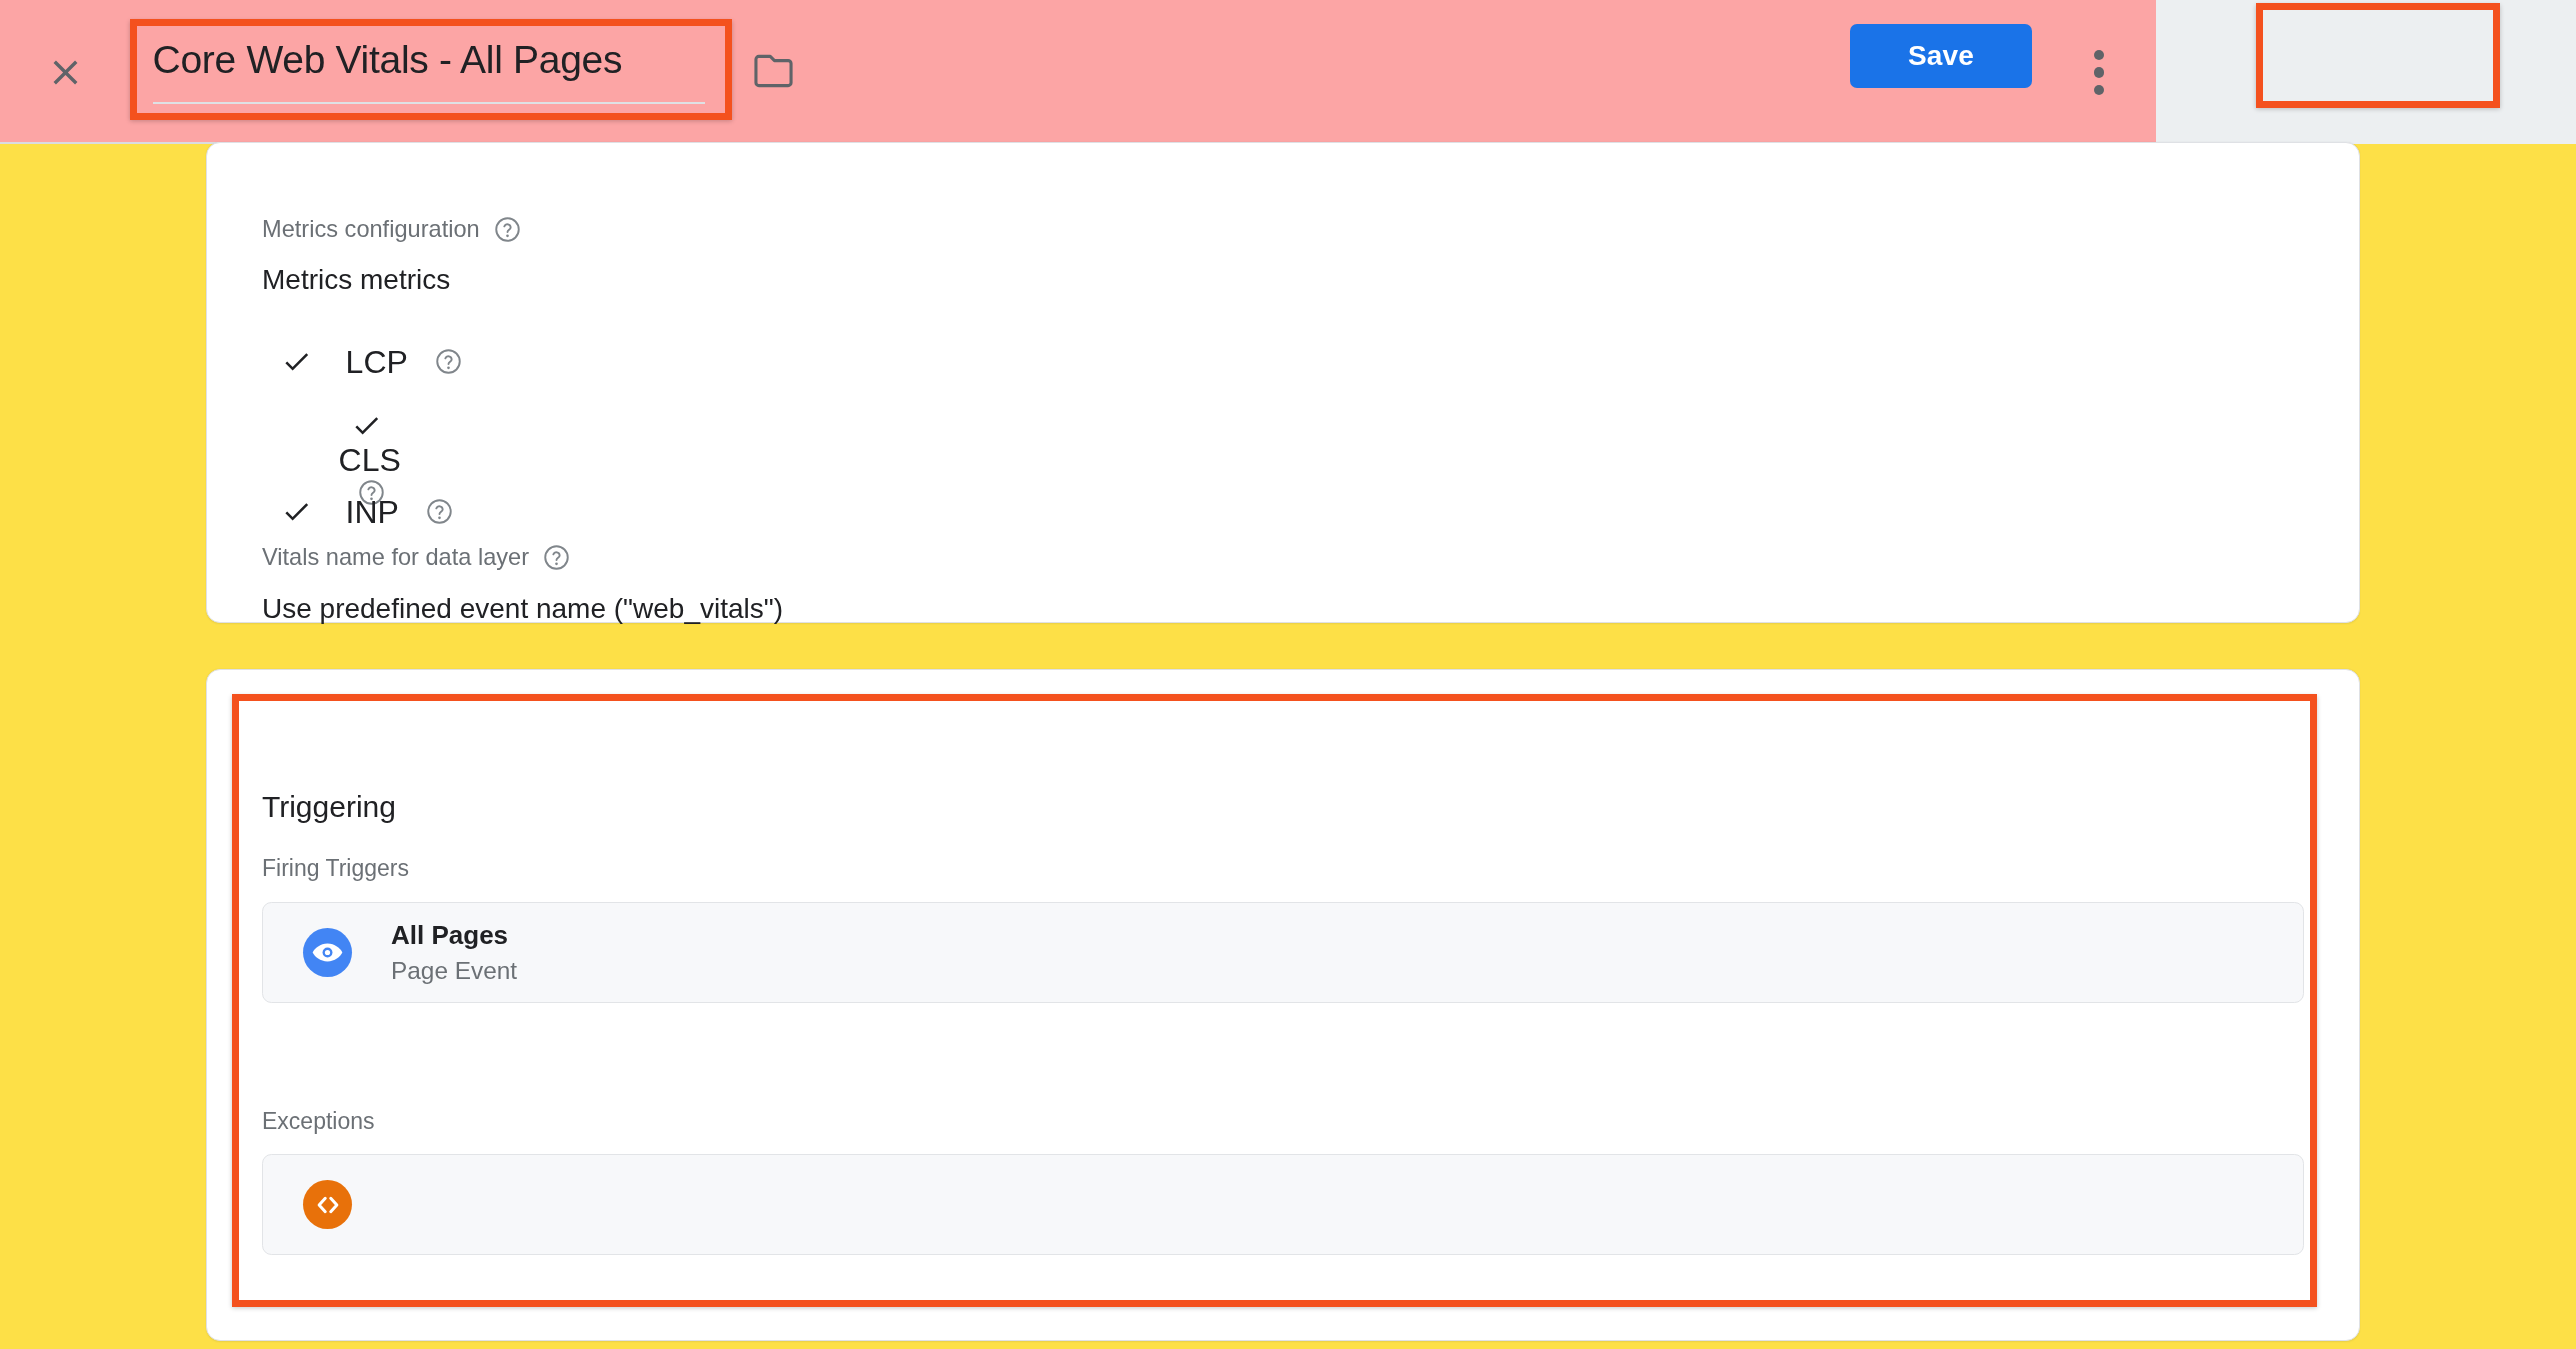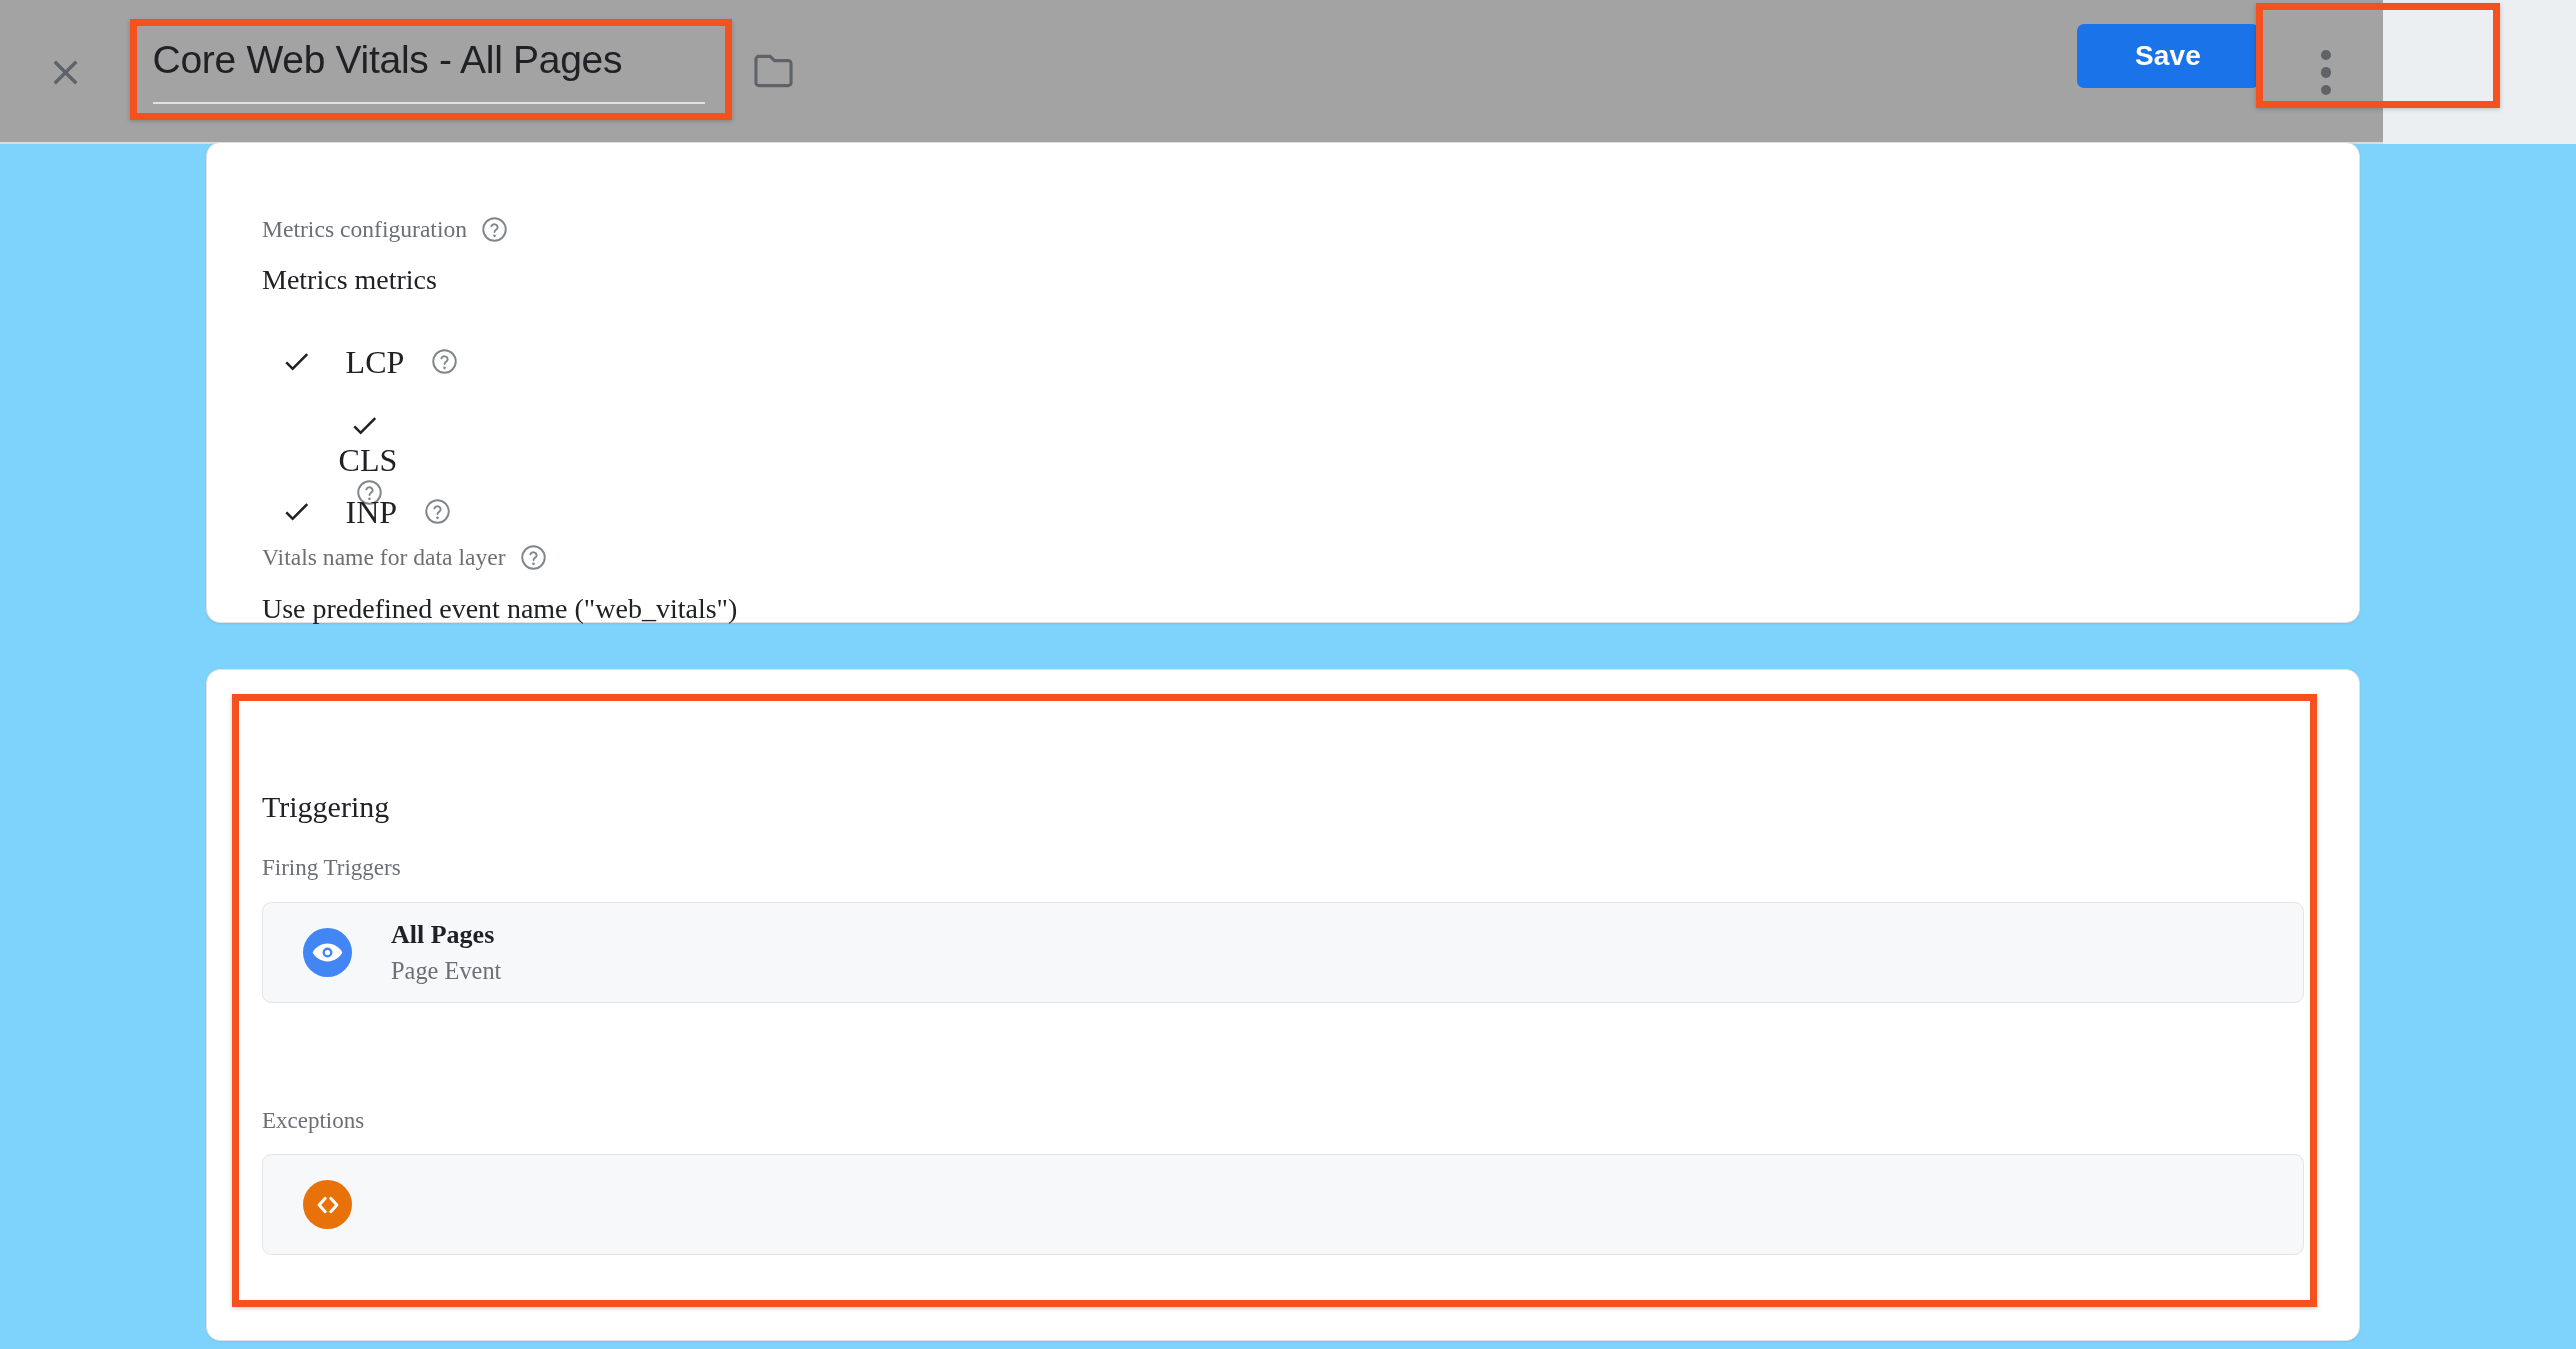--- a/index.html
+++ b/index.html
@@ -13,23 +13,23 @@
   body {
     background: #eceff1;
     font-family: "Liberation Sans", sans-serif;
     color: #202124;
     -webkit-font-smoothing: antialiased;
   }
 
   
   .topbar {
     position: relative;
-    width: 2383px;
+    width: 2156px;
     height: 144px;
-    background: #a3a3a3;
+    background: #fca5a5;
     border-bottom: 2.4px solid #dadce0;
     display: flex;
     align-items: center;
   }
 
   .close-btn {
     position: absolute;
     left: 42px;
     top: 49px;
     width: 47px;
@@ -131,22 +131,21 @@
     height: 10.2px;
     border-radius: 50%;
     background: #5f6368;
   }
 
   
   .content {
     position: relative;
     width: 2576px;
     height: 1205px;
-    background: #7dd3fc;
-    font-family: Liberation Serif, serif;
+    background: #fde047;
   }
 
   .card {
     position: absolute;
     left: 206px;
     width: 2154px;
     background: #ffffff;
     border: 1.6px solid #dfe1e5;
     border-radius: 14px;
     box-shadow: 0 0.8px 1.6px rgba(60,64,67,.10);

